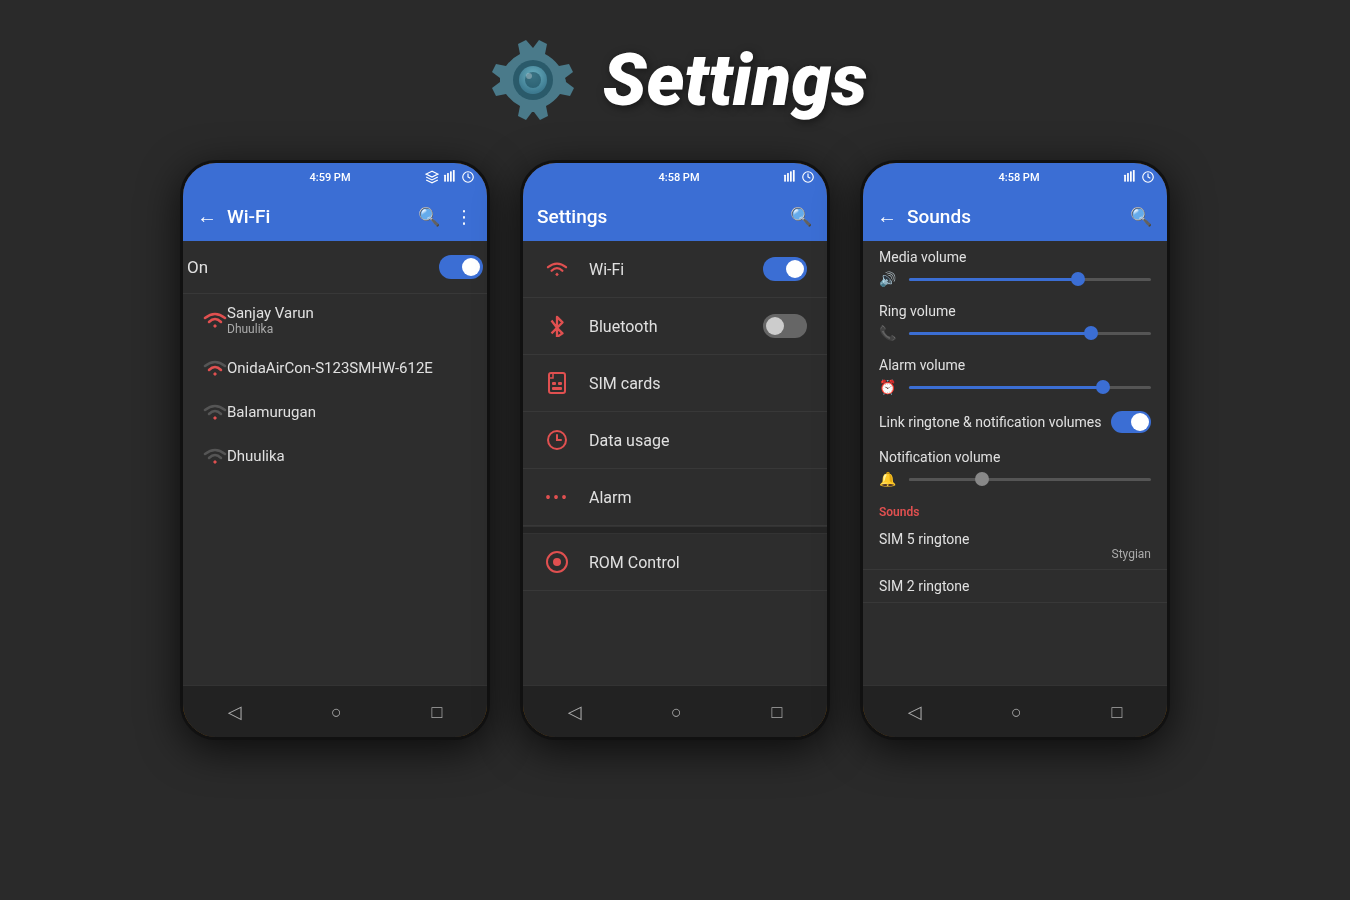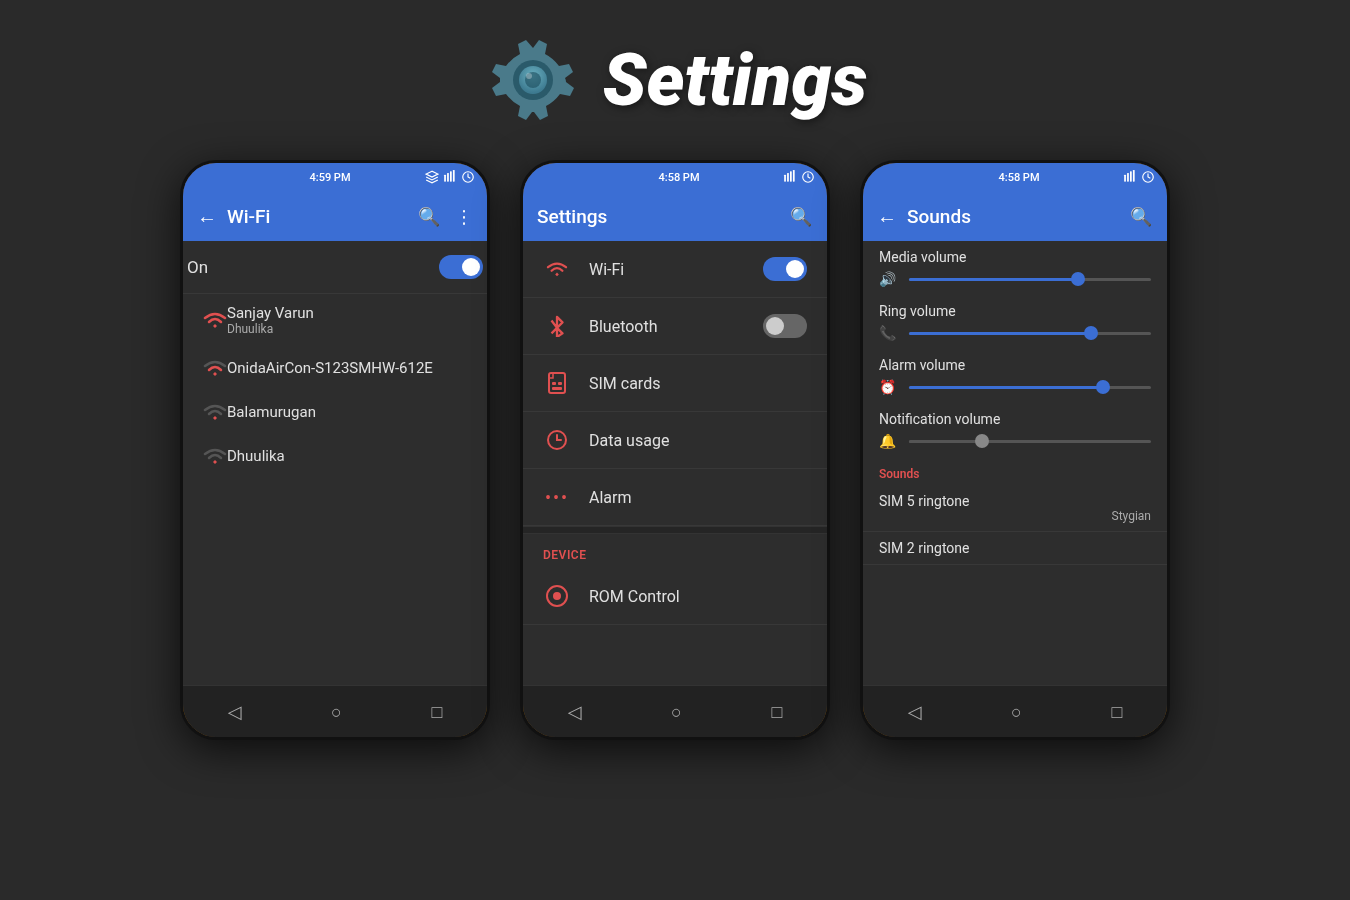--- a/index.html
+++ b/index.html
@@ -537,21 +537,20 @@
       </div>
 
       <div class="settings-item">
         <div class="settings-item-icon">
           <span style="color:#e05050; font-size:18px; letter-spacing:2px;">•••</span>
         </div>
         <span class="settings-item-label">Alarm</span>
       </div>
 
       <div class="settings-divider"></div>
-      <div class="section-header">DEVICE</div>
 
       <div class="settings-item">
         <div class="settings-item-icon">
           <svg width="24" height="24" viewBox="0 0 24 24">
             <circle cx="12" cy="12" r="10" stroke="#e05050" stroke-width="2" fill="none"></circle>
             <circle cx="12" cy="12" r="4" fill="#e05050"></circle>
           </svg>
         </div>
         <span class="settings-item-label">ROM Control</span>
       </div>
@@ -619,20 +618,24 @@
         <div class="volume-label">Alarm volume</div>
         <div class="volume-row">
           <span class="volume-icon" style="font-size:14px;">⏰</span>
           <div class="slider-track">
             <div class="slider-fill" style="width:80%"></div>
             <div class="slider-thumb" style="left:calc(80% - 7px)"></div>
           </div>
         </div>
       </div>
 
+      <div class="link-row">
+        <span class="link-label">Link ringtone &amp; notification volumes</span>
+        <div class="toggle-blue-small"></div>
+      </div>
 
       <div class="volume-item">
         <div class="volume-label">Notification volume</div>
         <div class="volume-row">
           <span class="volume-icon" style="color:#e05050; font-size:14px;">🔔</span>
           <div class="slider-track">
             <div class="slider-fill" style="width:30%; background:#555;"></div>
             <div class="slider-thumb slider-thumb-gray" style="left:calc(30% - 7px)"></div>
           </div>
         </div>

